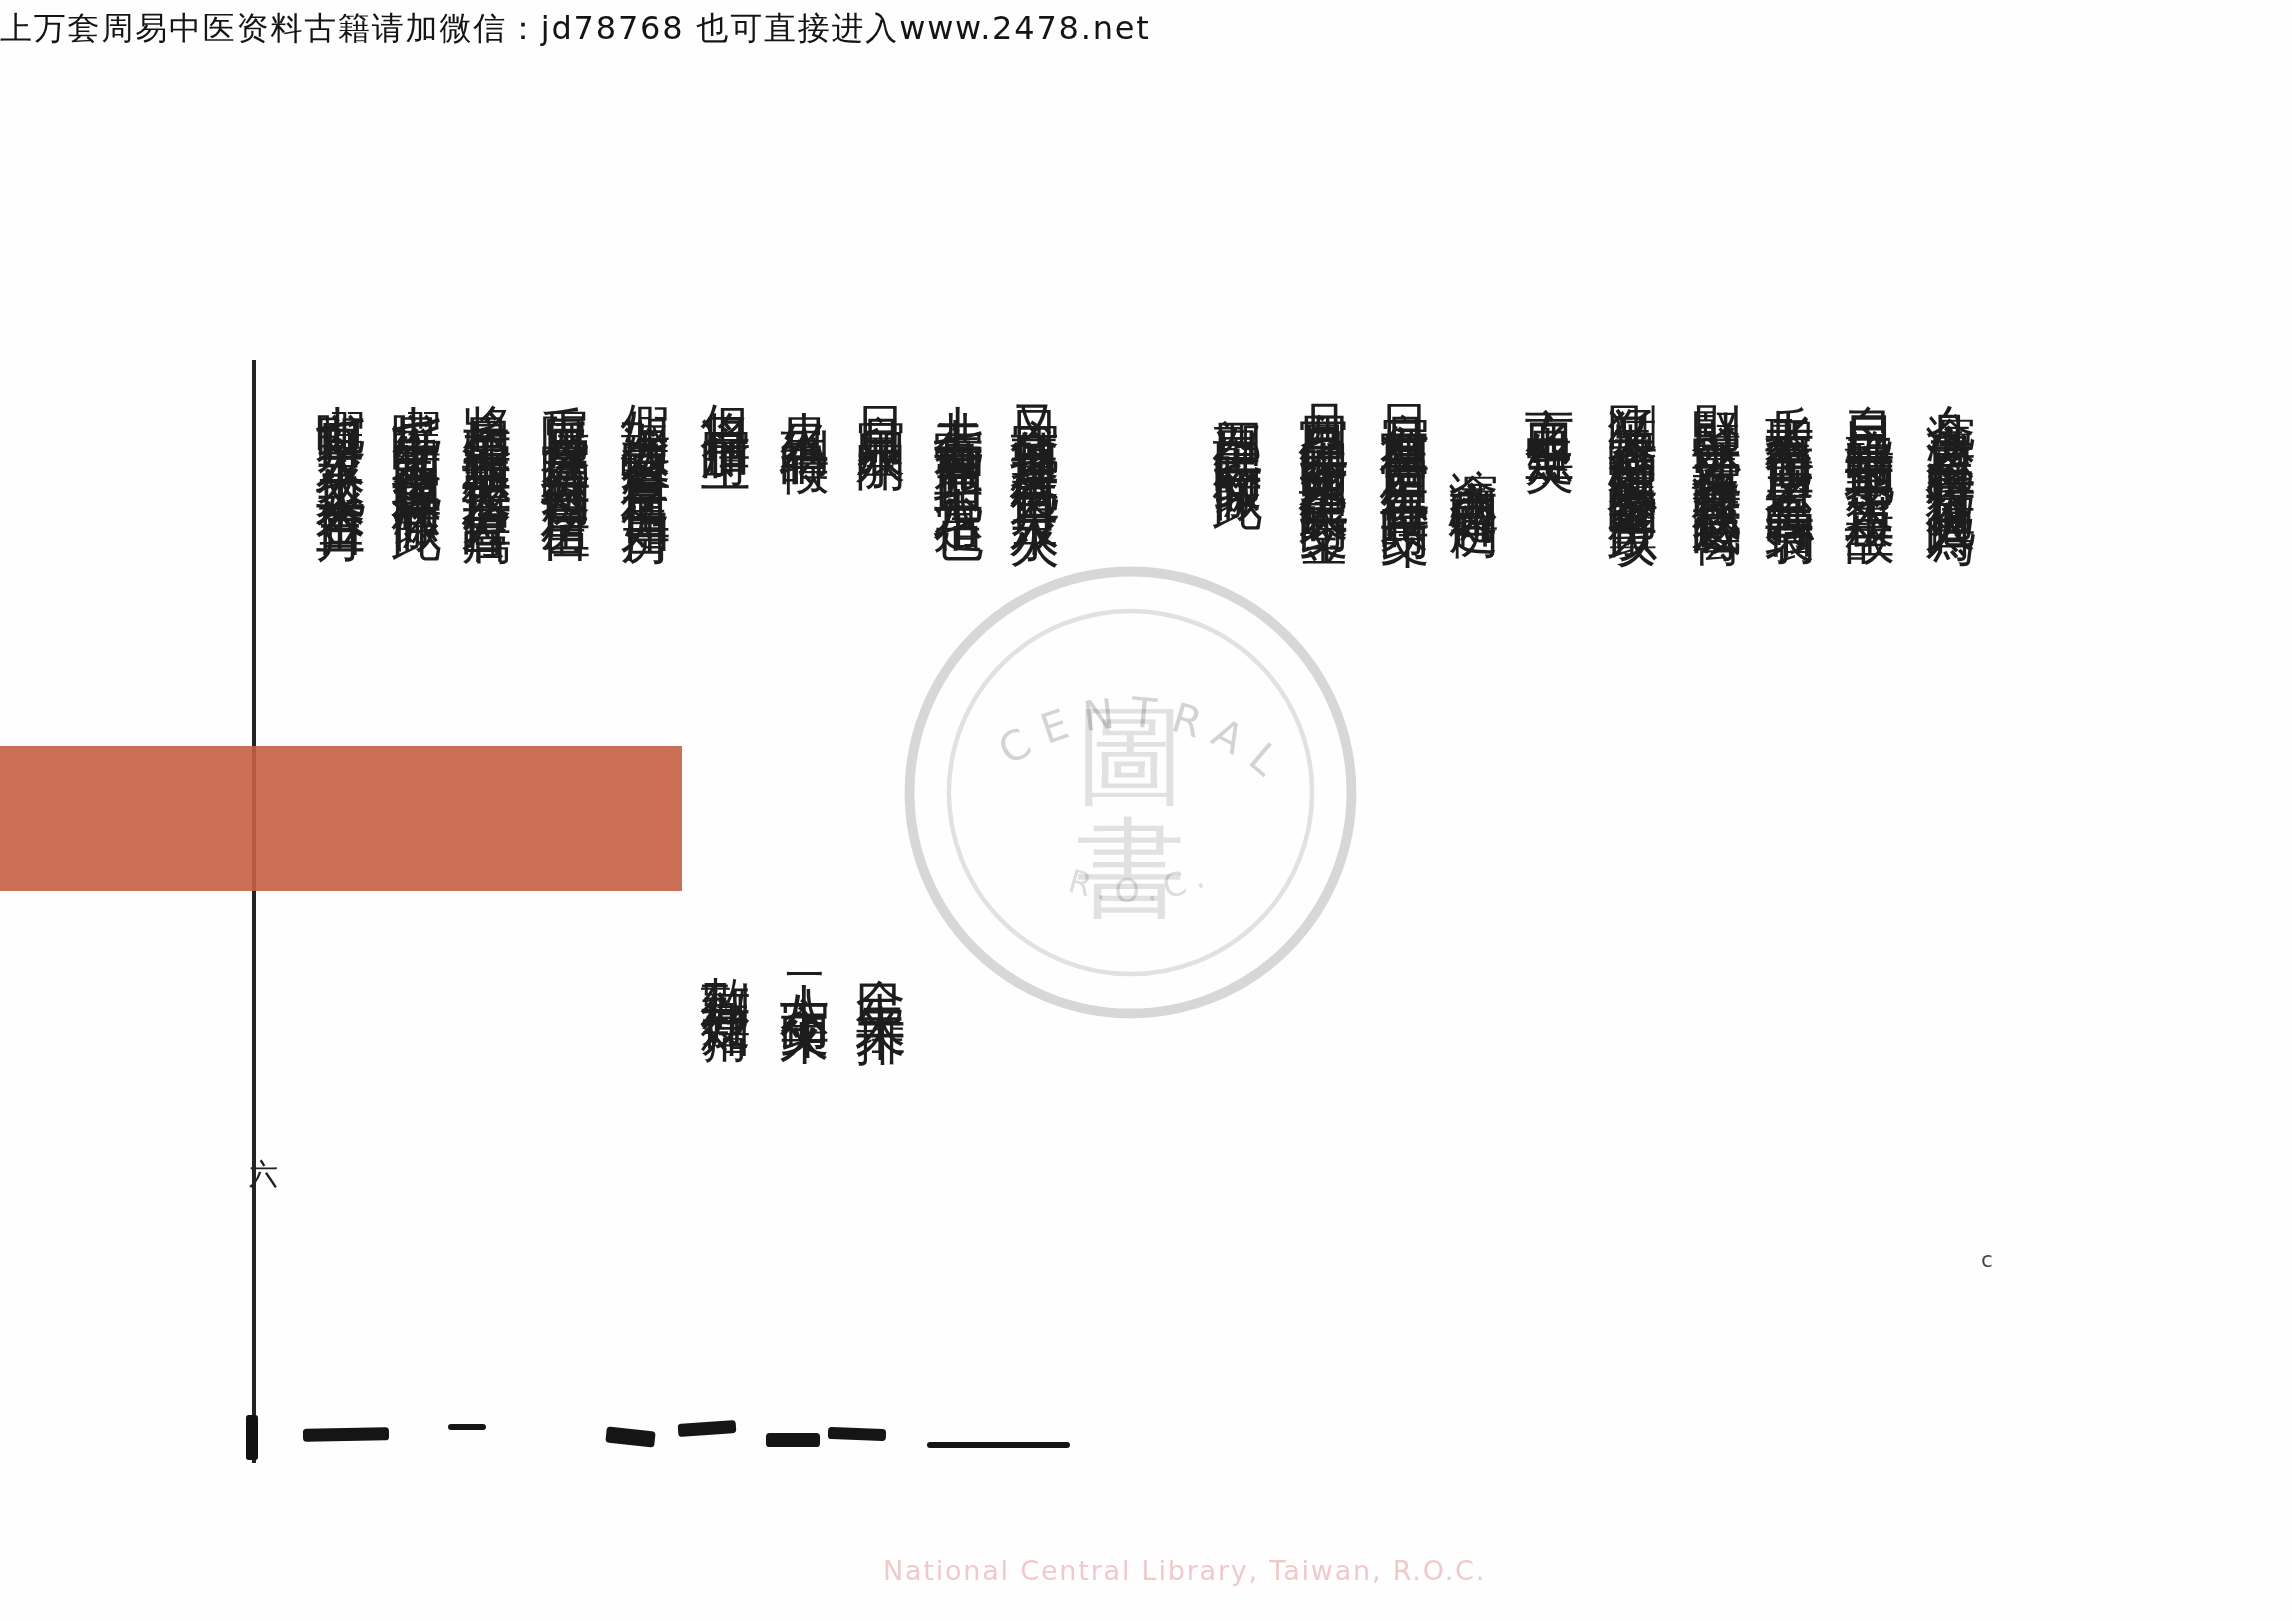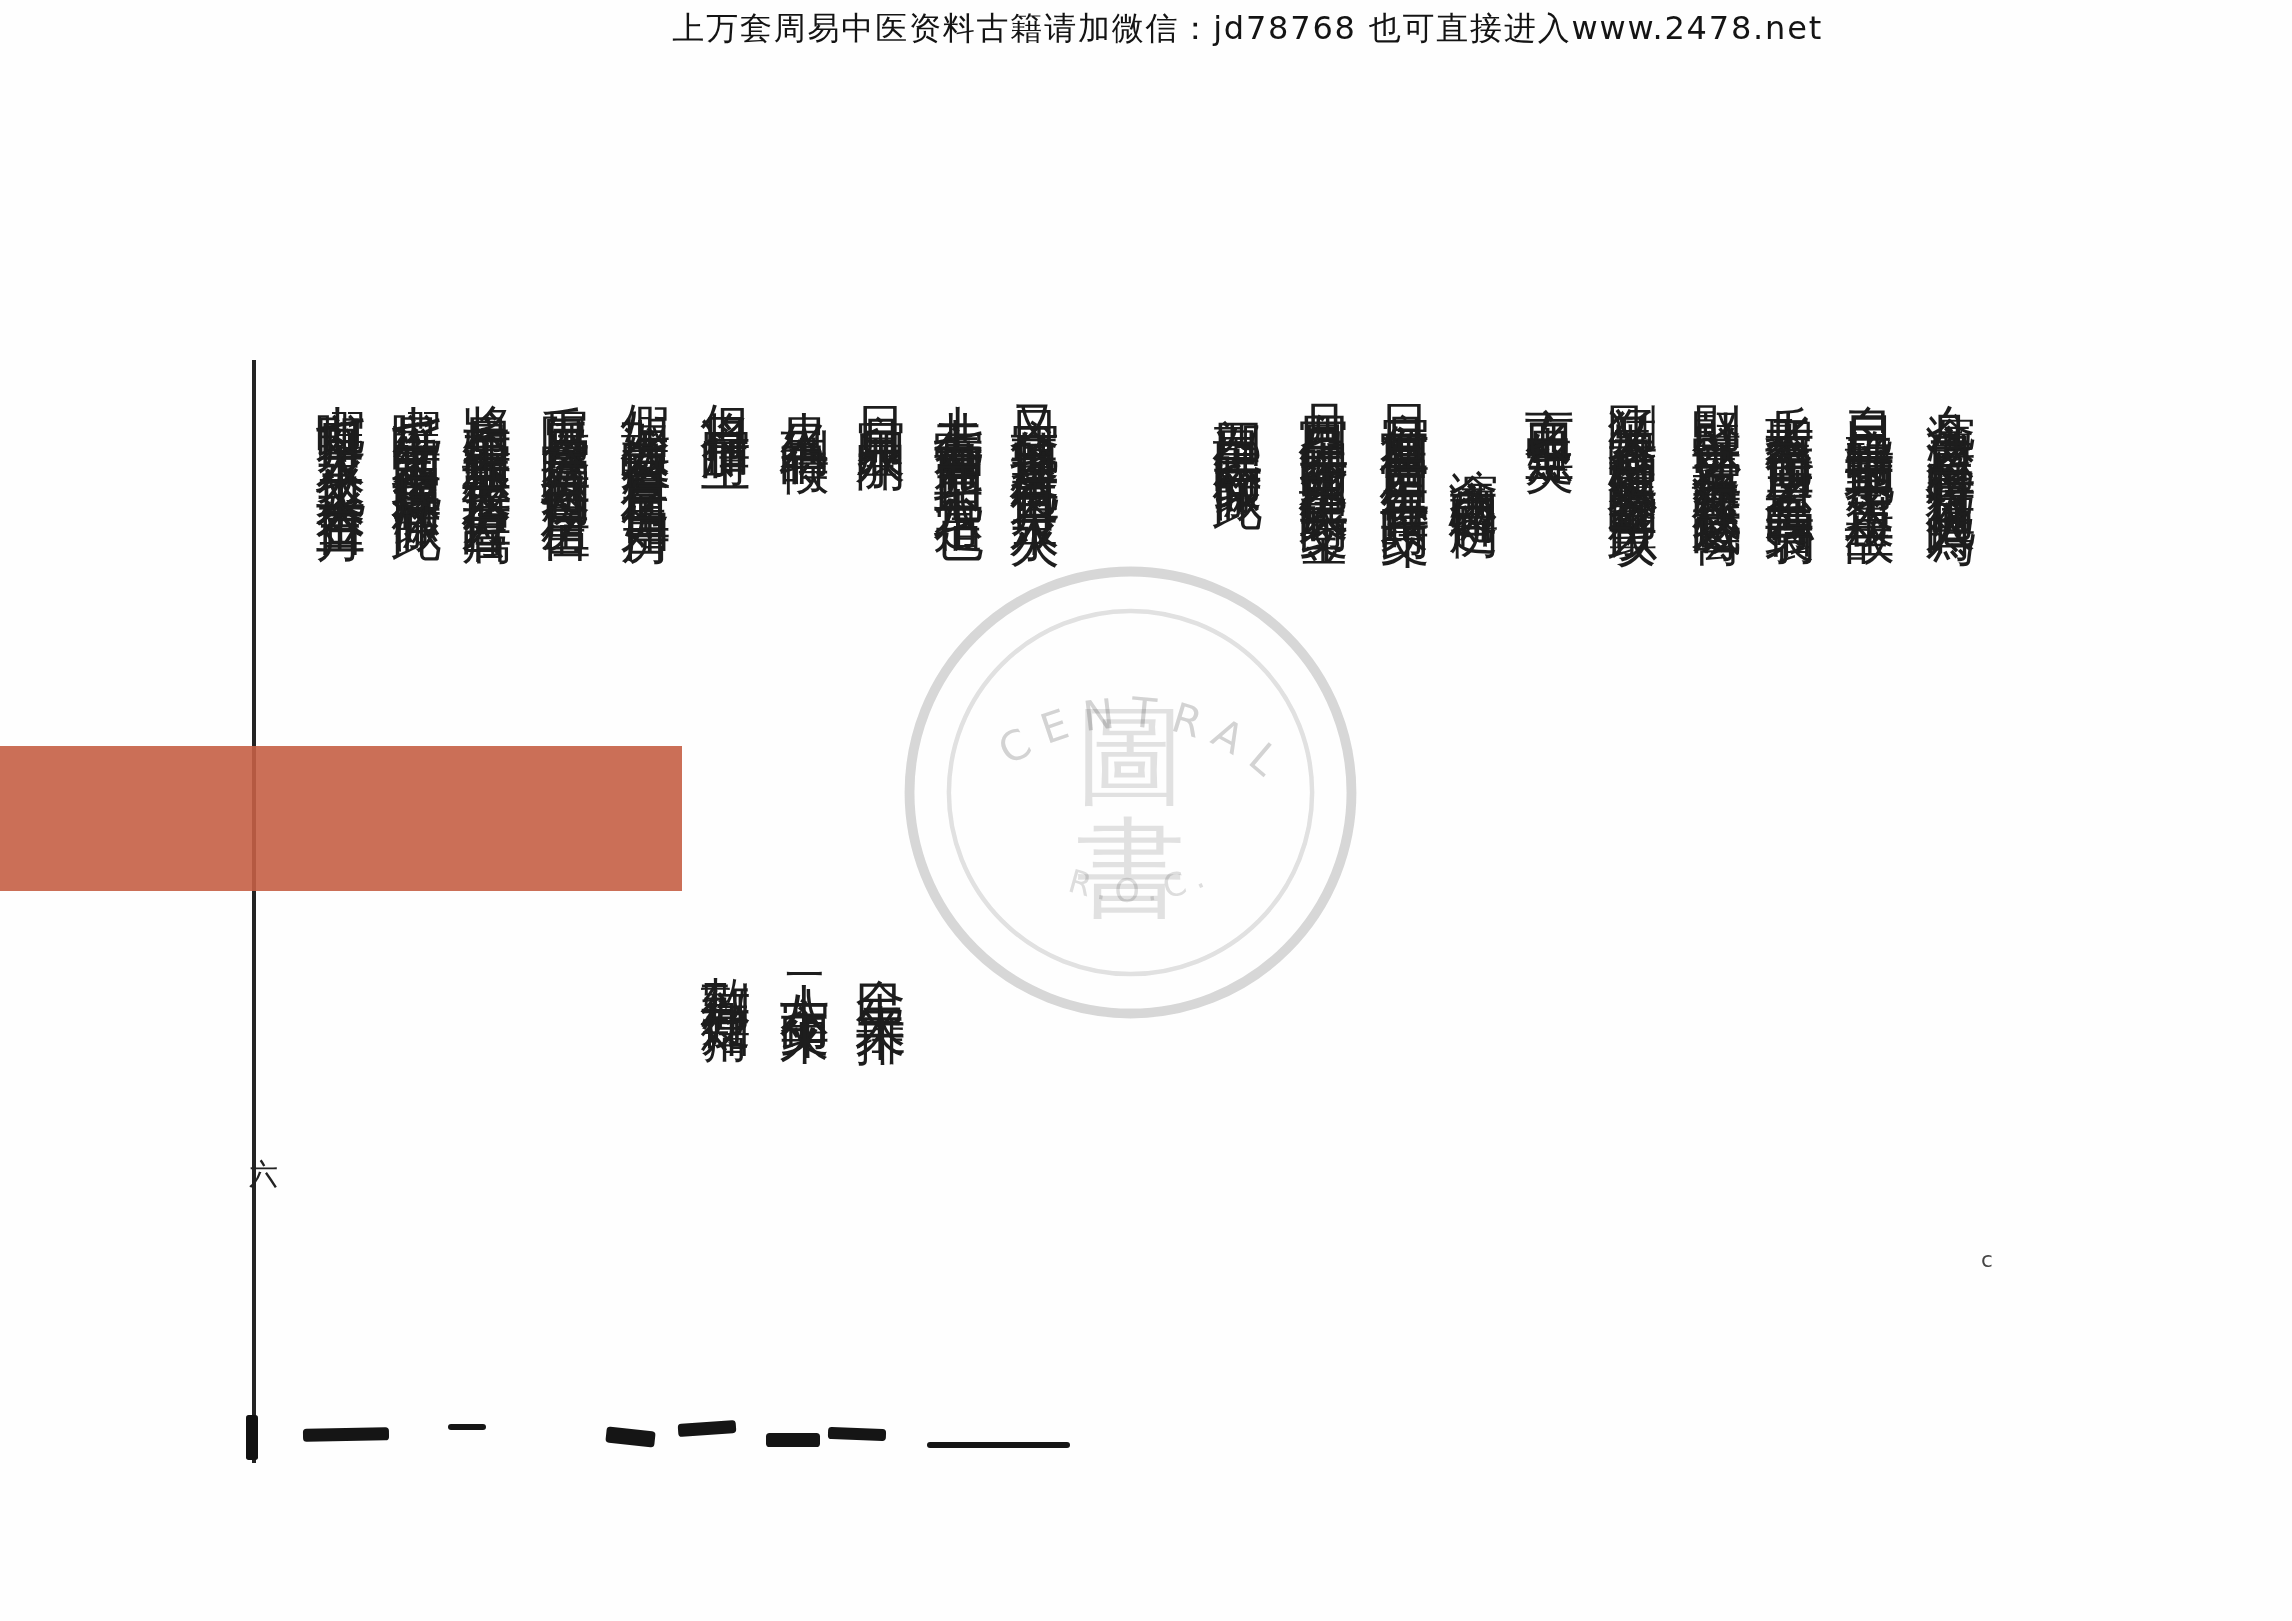--- a/index.html
+++ b/index.html
@@ -1,21 +1,21 @@
 <!DOCTYPE html>
 <html style="font-size:14.3px"><head>
 <meta charset="utf-8">
 <style>
   html,body{margin:0;padding:0;background:#fff;}
   .canvas{
     position:relative;width:2293px;height:1622px;background:#fefefe;
     overflow:hidden;font-family:"DejaVu Serif","Liberation Serif",serif;
   }
   .top-watermark{
-    position:absolute;top:7.2px;left:8px;width:1815px;text-align:right;
+    position:absolute;top:7.2px;left:0;width:1815px;text-align:left;
     font-family:"DejaVu Sans","Liberation Sans",sans-serif;
     font-size:32px;letter-spacing:1.8px;color:#141414;white-space:nowrap;
   }
   .mcol{
     position:absolute;width:63px;
     writing-mode:vertical-rl;text-orientation:upright;
     font-size:50px;letter-spacing:6.3px;line-height:63px;
     color:#1d1d1d;white-space:nowrap;text-align:left;
   }
   .border-line{position:absolute;left:252px;top:360px;width:3.6px;height:1103px;background:#232323;}
@@ -98,15 +98,16 @@
   <div class="smudge" style="left:303px;top:1428px;width:86px;height:13.4px;transform:rotate(-1deg);"></div>
   <div class="smudge" style="left:448px;top:1424px;width:38px;height:6.3px;"></div>
   <div class="smudge" style="left:606px;top:1429px;width:49px;height:16px;transform:rotate(6deg);"></div>
   <div class="smudge" style="left:678px;top:1422px;width:58px;height:12.5px;transform:rotate(-4deg);"></div>
   <div class="smudge" style="left:766px;top:1433px;width:54px;height:14.3px;"></div>
   <div class="smudge" style="left:828px;top:1428px;width:58px;height:11.6px;transform:rotate(2deg);"></div>
   <div class="smudge" style="left:927px;top:1442px;width:143px;height:6.3px;"></div>
 
   <div class="red-banner"></div>
 
+  <div class="bottom-watermark">National Central Library, Taiwan, R.O.C.</div>
 
 </div>
 
 
 </body></html>

